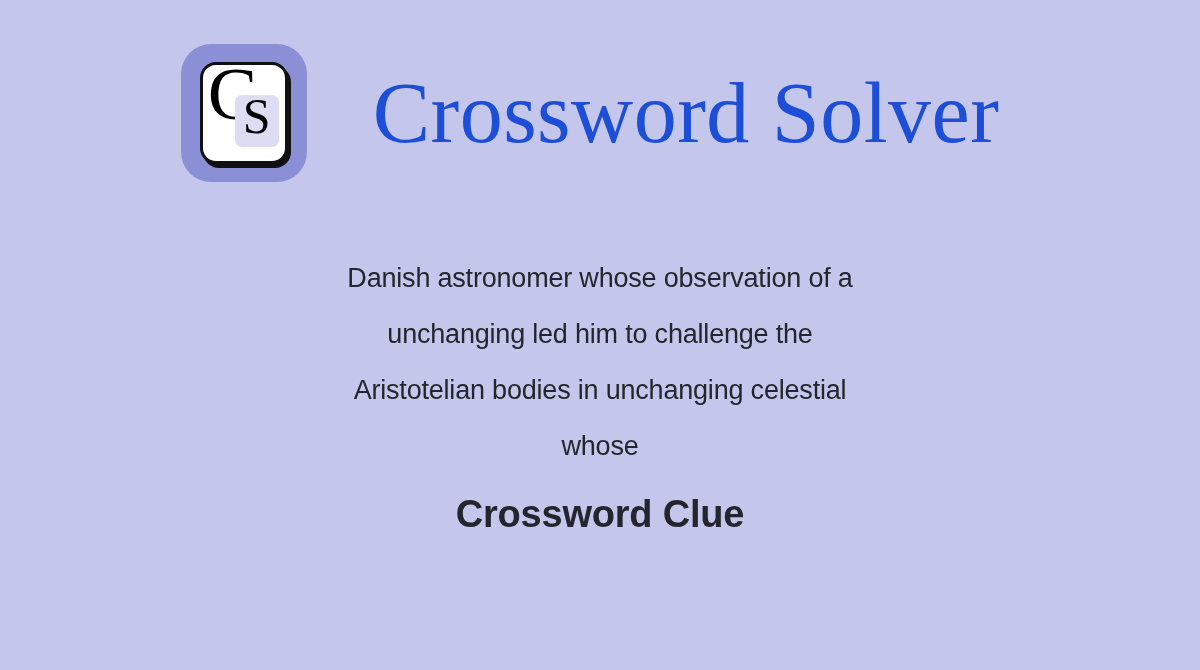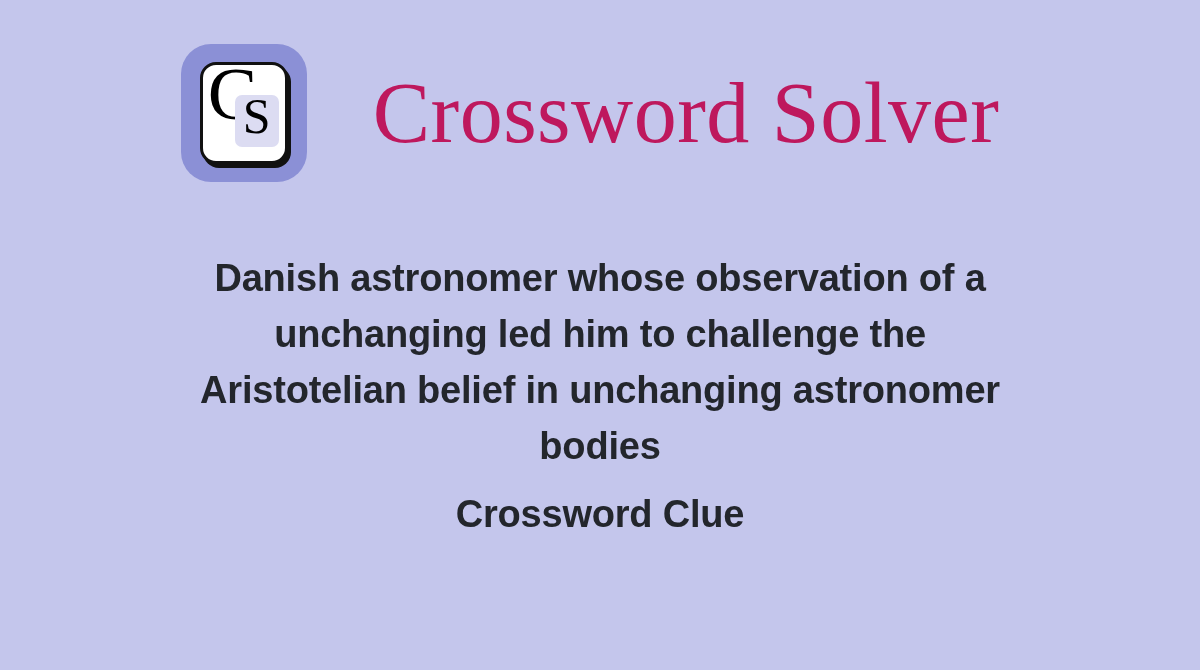--- a/index.html
+++ b/index.html
@@ -89,39 +89,39 @@
     line-height: 1;
     color: #000000;
     font-weight: 400;
   }
 
   
   .site-title {
     font-family: "Liberation Serif", serif;
     font-size: 86px;
     line-height: 1;
-    color: #be185d;
+    color: #1d4ed8;
     white-space: nowrap;
     letter-spacing: 0.5px;
     font-weight: 400;
   }
 
   
   .clue-block {
     position: absolute;
     left: 50%;
     transform: translateX(-50%);
     top: 250px;
     width: 1010px;
     text-align: center;
   }
   .clue-text {
     font-family: "Liberation Sans", sans-serif;
-    font-weight: bold;
-    font-size: 38px;
+    font-weight: normal;
+    font-size: 27px;
     line-height: 56px;
     color: #23262c;
     margin: 0;
     letter-spacing: -0.2px;
   }
   .clue-suffix {
     font-family: "Liberation Sans", sans-serif;
     font-weight: bold;
     font-size: 38px;
     line-height: 56px;
@@ -147,18 +147,18 @@
       </div>
 
       <div class="site-title">Crossword Solver</div>
 
     </div>
   </div>
 
   <div class="clue-block">
     <p class="clue-text">Danish astronomer whose observation of a</p>
     <p class="clue-text">unchanging led him to challenge the</p>
-    <p class="clue-text">Aristotelian belief in unchanging astronomer</p>
-    <p class="clue-text">bodies</p>
+    <p class="clue-text">Aristotelian bodies in unchanging celestial</p>
+    <p class="clue-text">whose</p>
     <p class="clue-suffix">Crossword Clue</p>
   </div>
 
 </div>
 
 </body></html>

